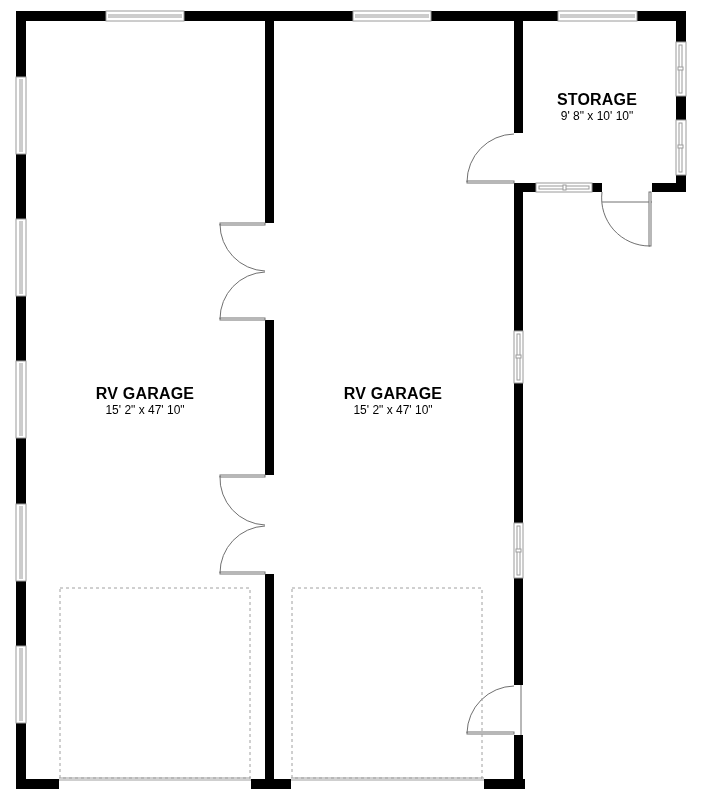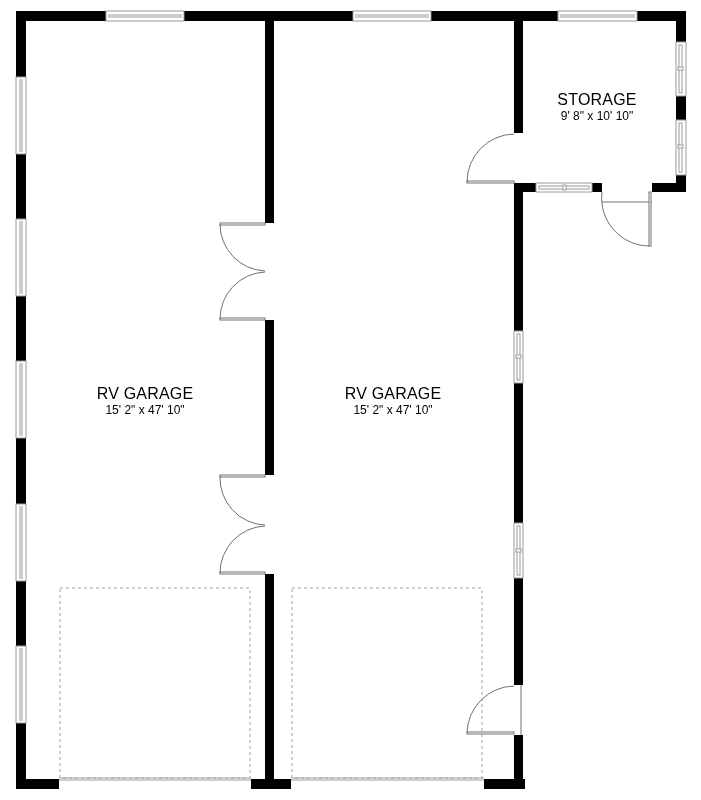--- a/index.html
+++ b/index.html
@@ -1,19 +1,19 @@
 <!DOCTYPE html>
 <html><head>
 <meta charset="utf-8">
 <style>
   html, body { margin:0; padding:0; background:#ffffff; }
   body { width:701px; height:800px; position:relative; overflow:hidden; font-family:"Liberation Sans", sans-serif; }
   #plan { position:absolute; left:0; top:0; }
   .label { position:absolute; text-align:center; color:#000; transform:translateX(-50%); white-space:nowrap; }
-  .label .name { font-size:16px; line-height:18px; letter-spacing:0.2px; }
+  .label .name { font-size:16px; line-height:18px; letter-spacing:0.2px;font-weight:bold; }
   .label .dims { font-size:12px; line-height:14px; }
 </style>
 </head>
 <body>
 
 <svg id="plan" width="701" height="800" viewBox="0 0 701 800" xmlns="http://www.w3.org/2000/svg">
 
   <g fill="#000">
 
     <rect x="16" y="11" width="90" height="10"></rect>

